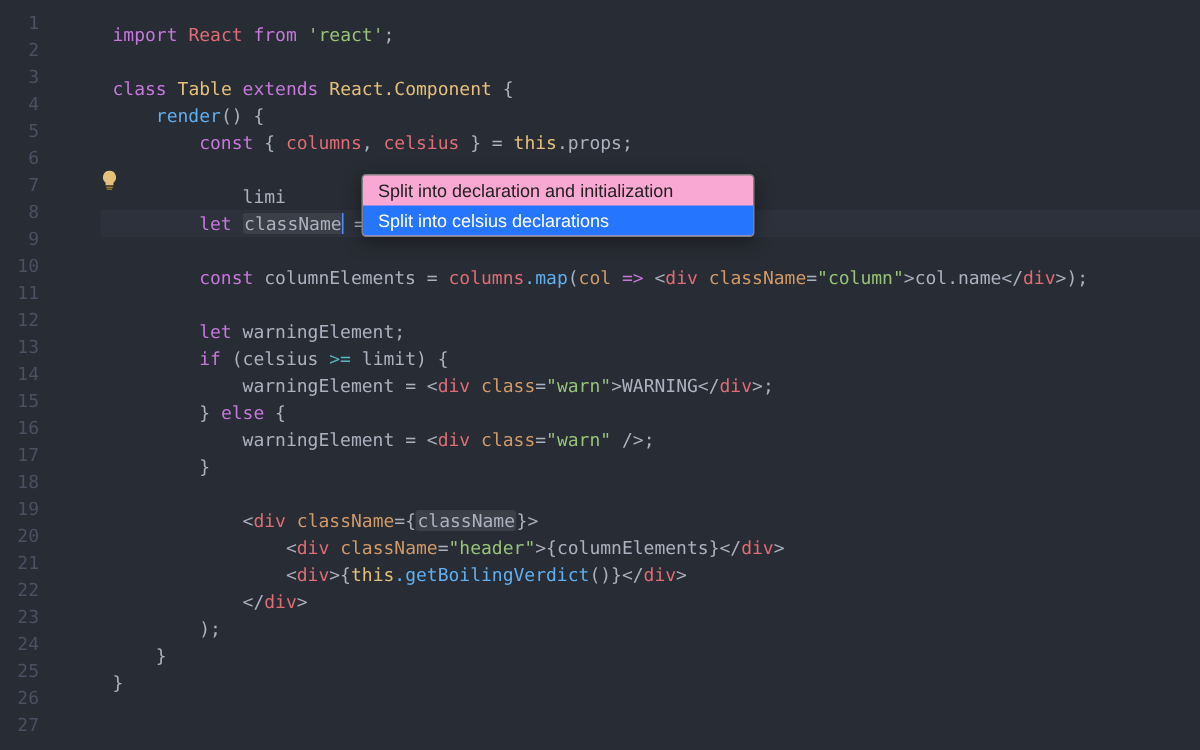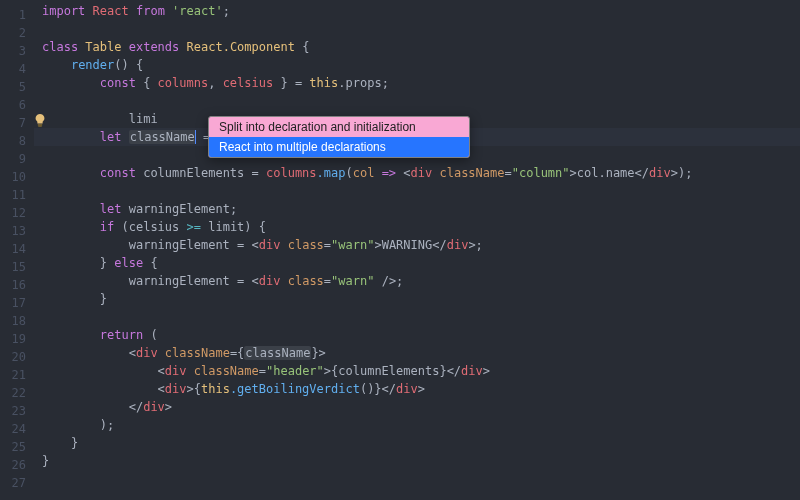--- a/index.html
+++ b/index.html
@@ -22,22 +22,23 @@
     color: #495162;
     text-align: right;
     padding: 6px 8px 6px 0;
     user-select: none;
     width: 34px;
     flex-shrink: 0;
   }
   .gutter .ln { height: 18px; line-height: 18px; }
   .code {
     flex: 1;
-    padding: 2px 0;
+    padding: 14px 0;
     position: relative;
+    margin-left: 33px;
   }
   .line {
     height: 18px;
     line-height: 18px;
     white-space: pre;
     padding-left: 8px;
   }
   .line.hl { background: #2c313c; }
   
   .kw   { color: #c678dd; }    
@@ -138,29 +139,28 @@
     <div class="line"></div>
     <div class="line">        <span class="kw">const</span> <span class="id">columnElements</span><span class="punc"> = </span><span class="prop">columns</span><span class="fn">.map</span><span class="punc">(</span><span class="par">col</span><span class="kw"> =&gt; </span><span class="punc">&lt;</span><span class="tag">div</span> <span class="attr">className</span><span class="punc">=</span><span class="str">"column"</span><span class="punc">&gt;</span><span class="id">col.name</span><span class="punc">&lt;/</span><span class="tag">div</span><span class="punc">&gt;);</span></div>
     <div class="line"></div>
     <div class="line">        <span class="kw">let</span> <span class="id">warningElement</span><span class="punc">;</span></div>
     <div class="line">        <span class="kw">if</span> <span class="punc">(</span><span class="id">celsius</span><span class="op"> &gt;= </span><span class="id">limit</span><span class="punc">) {</span></div>
     <div class="line">            <span class="id">warningElement</span> <span class="punc">= &lt;</span><span class="tag">div</span> <span class="attr">class</span><span class="punc">=</span><span class="str">"warn"</span><span class="punc">&gt;</span><span class="id">WARNING</span><span class="punc">&lt;/</span><span class="tag">div</span><span class="punc">&gt;;</span></div>
     <div class="line">        <span class="punc">}</span> <span class="kw">else</span> <span class="punc">{</span></div>
     <div class="line">            <span class="id">warningElement</span> <span class="punc">= &lt;</span><span class="tag">div</span> <span class="attr">class</span><span class="punc">=</span><span class="str">"warn"</span> <span class="punc">/&gt;;</span></div>
     <div class="line">        <span class="punc">}</span></div>
     <div class="line"></div>
-    <div class="line">        <span class="kw">return</span> <span class="punc">(</span></div>
     <div class="line">            <span class="punc">&lt;</span><span class="tag">div</span> <span class="attr">className</span><span class="punc">={</span><span class="id boxed">className</span><span class="punc">}&gt;</span></div>
     <div class="line">                <span class="punc">&lt;</span><span class="tag">div</span> <span class="attr">className</span><span class="punc">=</span><span class="str">"header"</span><span class="punc">&gt;{</span><span class="id">columnElements</span><span class="punc">}&lt;/</span><span class="tag">div</span><span class="punc">&gt;</span></div>
     <div class="line">                <span class="punc">&lt;</span><span class="tag">div</span><span class="punc">&gt;{</span><span class="def">this</span><span class="fn">.getBoilingVerdict</span><span class="punc">()}&lt;/</span><span class="tag">div</span><span class="punc">&gt;</span></div>
     <div class="line">            <span class="punc">&lt;/</span><span class="tag">div</span><span class="punc">&gt;</span></div>
     <div class="line">        <span class="punc">);</span></div>
     <div class="line">    <span class="punc">}</span></div>
     <div class="line"><span class="punc">}</span></div>
     <div class="line"></div>
 
     <div class="popup">
       <div class="item">Split into declaration and initialization</div>
-      <div class="item sel">React into multiple declarations</div>
+      <div class="item sel">Split into celsius declarations</div>
     </div>
 
   </div>
 </div>
 
 </body></html>

